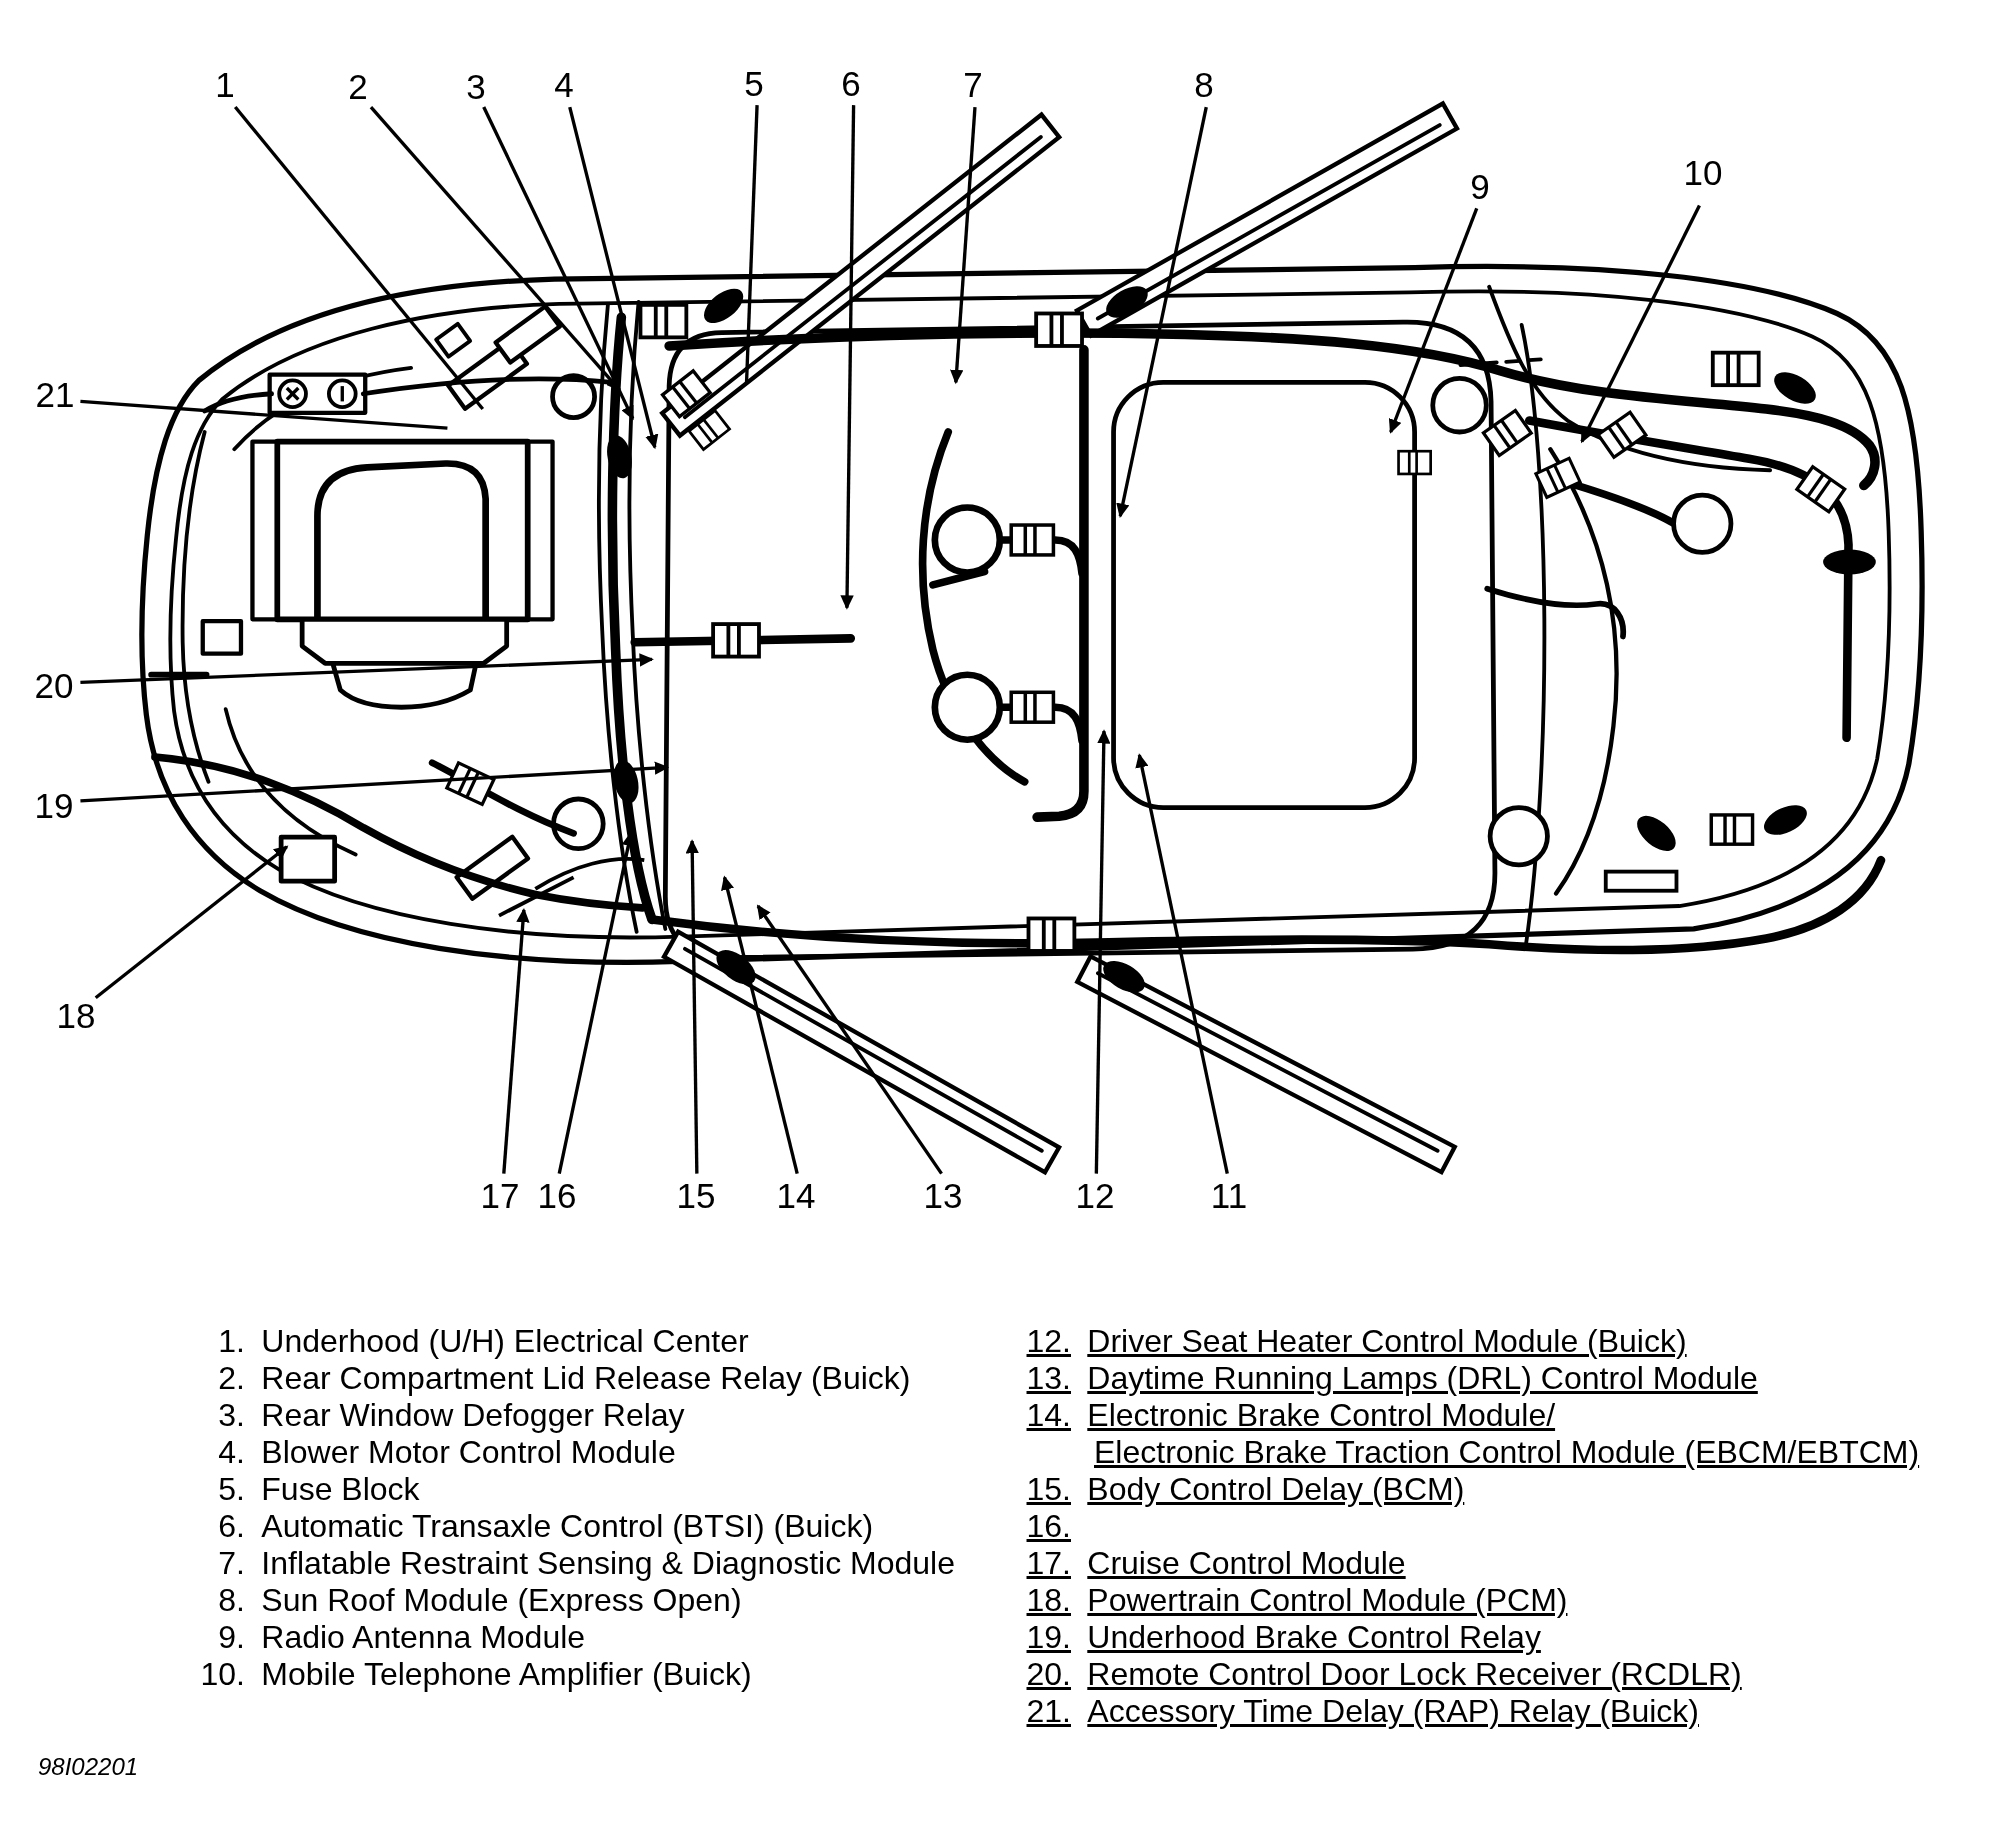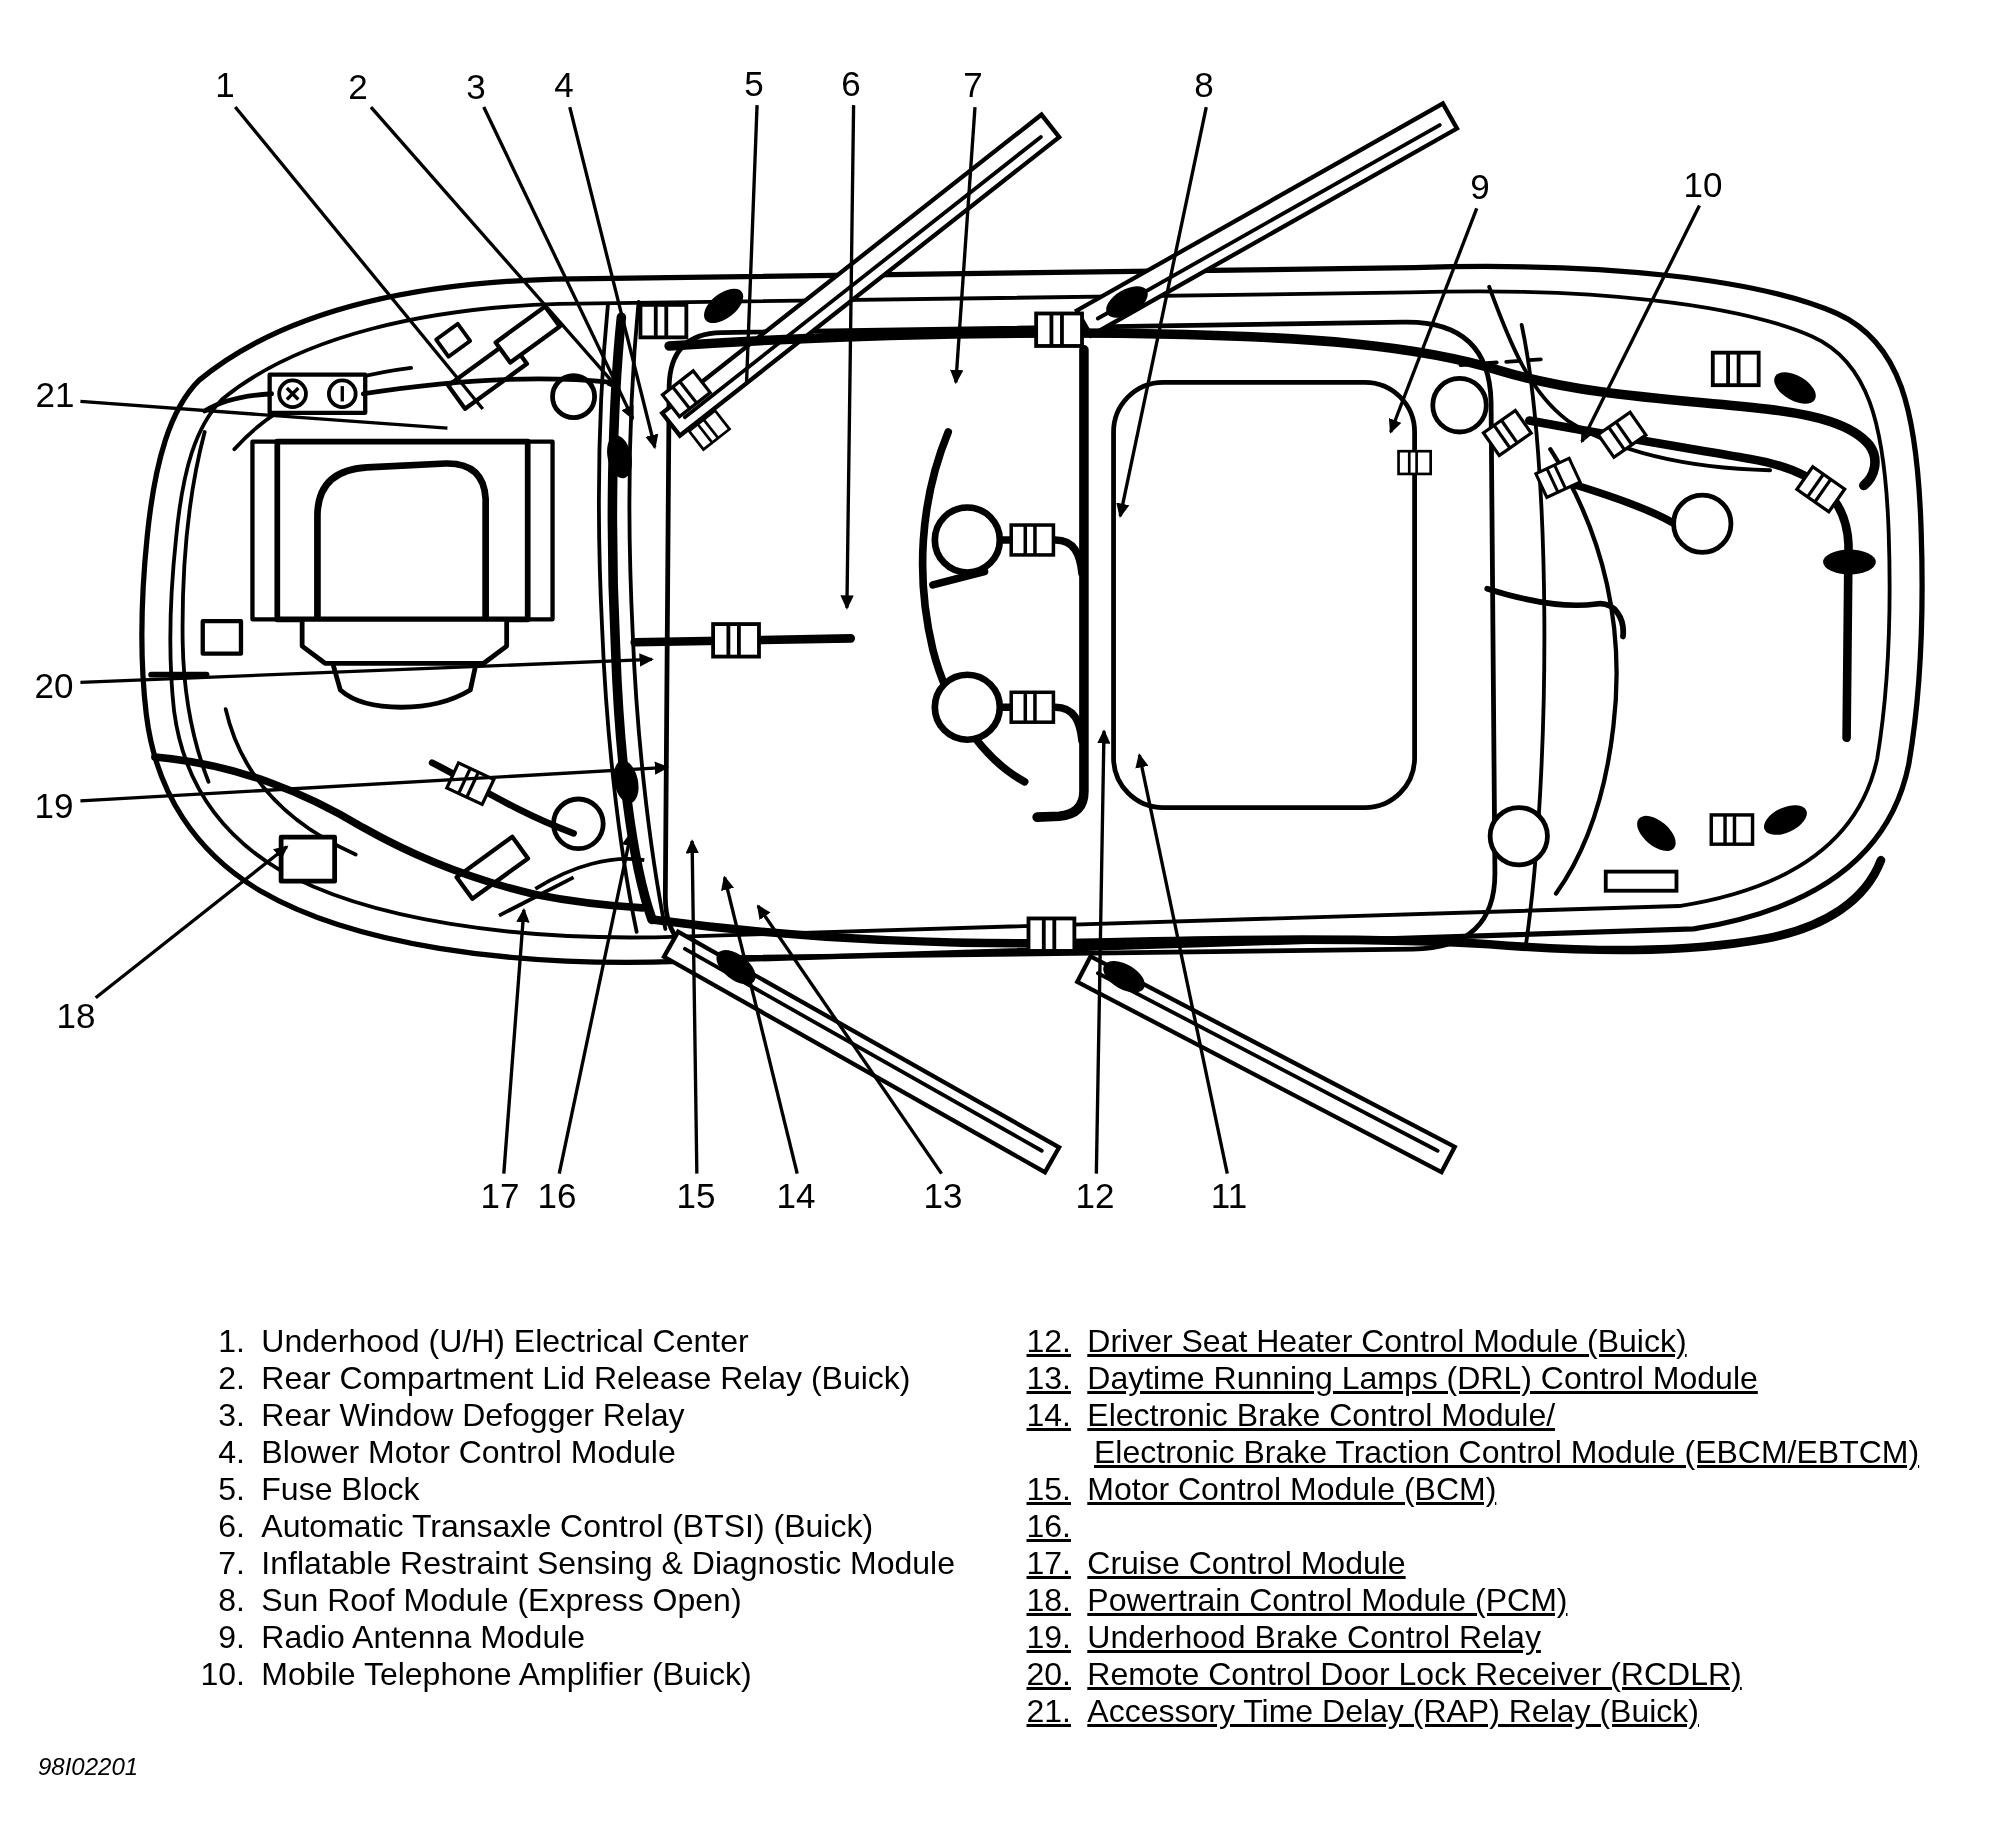--- a/index.html
+++ b/index.html
@@ -202,21 +202,21 @@
 
   <span class="co" style="left:225px;top:84px">1</span>
   <span class="co" style="left:358px;top:86px">2</span>
   <span class="co" style="left:476px;top:86px">3</span>
   <span class="co" style="left:564px;top:84px">4</span>
   <span class="co" style="left:754px;top:83px">5</span>
   <span class="co" style="left:851px;top:83px">6</span>
   <span class="co" style="left:973px;top:84px">7</span>
   <span class="co" style="left:1204px;top:84px">8</span>
   <span class="co" style="left:1480px;top:186px">9</span>
-  <span class="co" style="left:1703px;top:184px">10</span>
+  <span class="co" style="left:1703px;top:172px">10</span>
   <span class="co" style="left:1229px;top:1195px">11</span>
   <span class="co" style="left:1095px;top:1195px">12</span>
   <span class="co" style="left:943px;top:1195px">13</span>
   <span class="co" style="left:796px;top:1195px">14</span>
   <span class="co" style="left:696px;top:1195px">15</span>
   <span class="co" style="left:557px;top:1195px">16</span>
   <span class="co" style="left:500px;top:1195px">17</span>
   <span class="co" style="left:76px;top:1015px">18</span>
   <span class="co" style="left:54px;top:805px">19</span>
   <span class="co" style="left:54px;top:685px">20</span>
@@ -276,21 +276,21 @@
       </div>
     <div class="lrow">
         <span class="lnum">14.</span>
         <span class="ltext">Electronic Brake Control Module/</span>
       </div>
     <div class="lrow">
         <span class="ltext ltext-cont">Electronic Brake Traction Control Module (EBCM/EBTCM)</span>
       </div>
     <div class="lrow">
         <span class="lnum">15.</span>
-        <span class="ltext">Motor Control Module (BCM)</span>
+        <span class="ltext">Body Control Delay (BCM)</span>
       </div>
     <div class="lrow">
         <span class="lnum">16.</span>
       </div>
     <div class="lrow">
         <span class="lnum">17.</span>
         <span class="ltext">Cruise Control Module</span>
       </div>
     <div class="lrow">
         <span class="lnum">18.</span>

